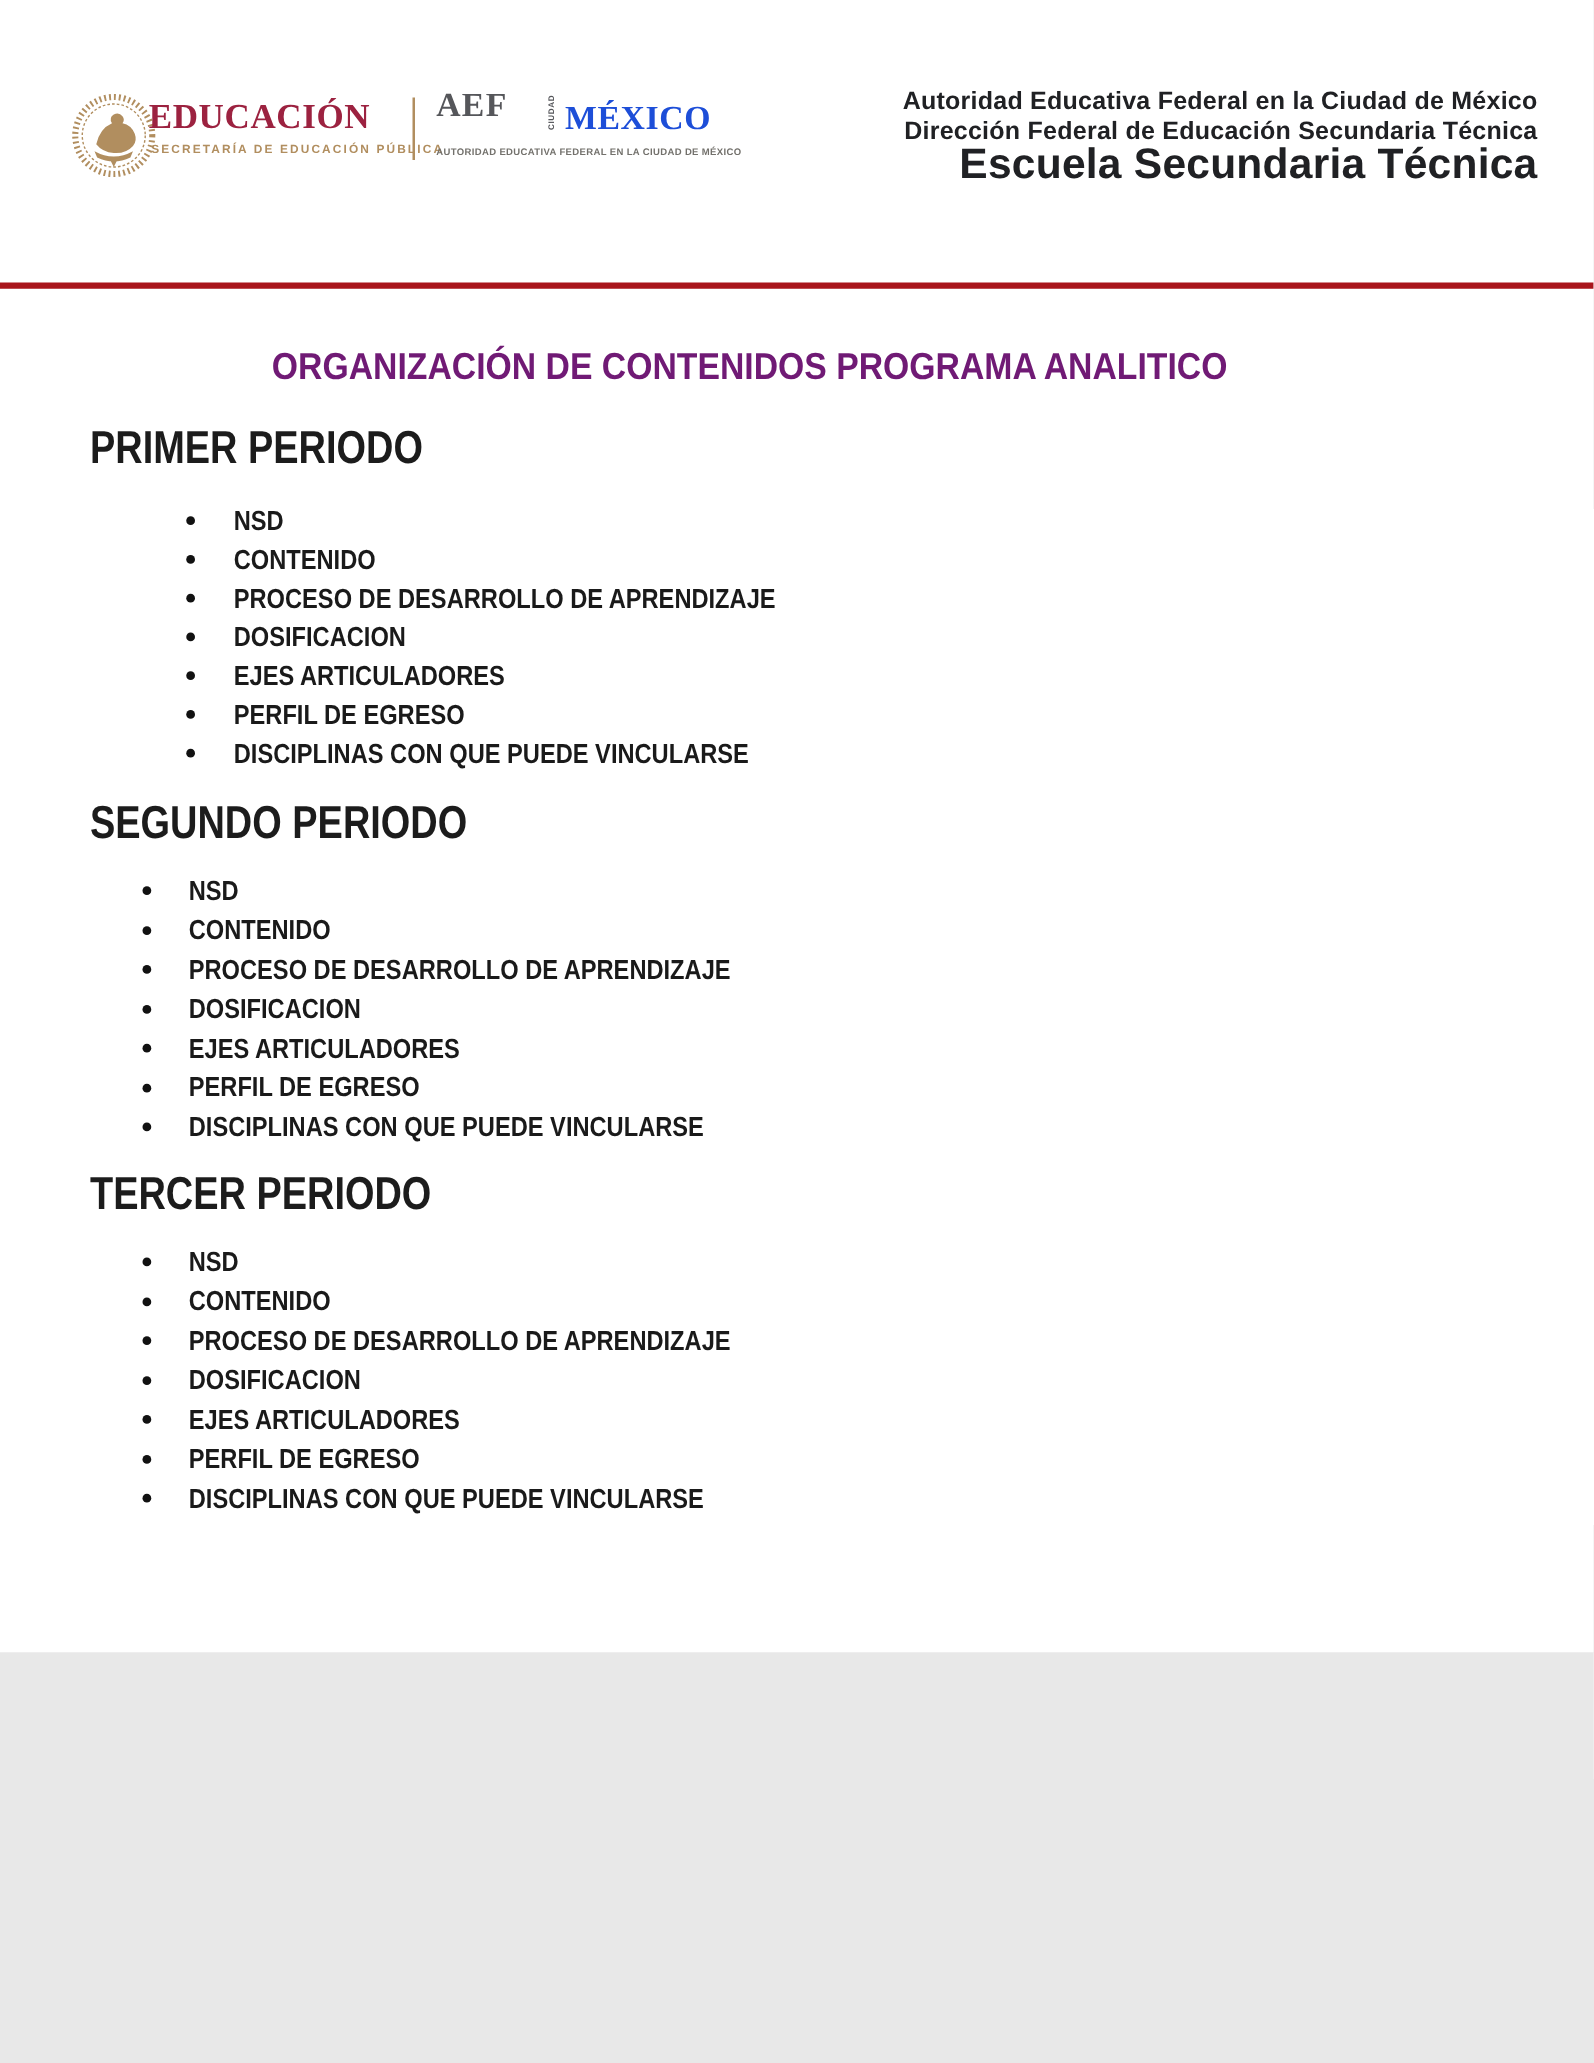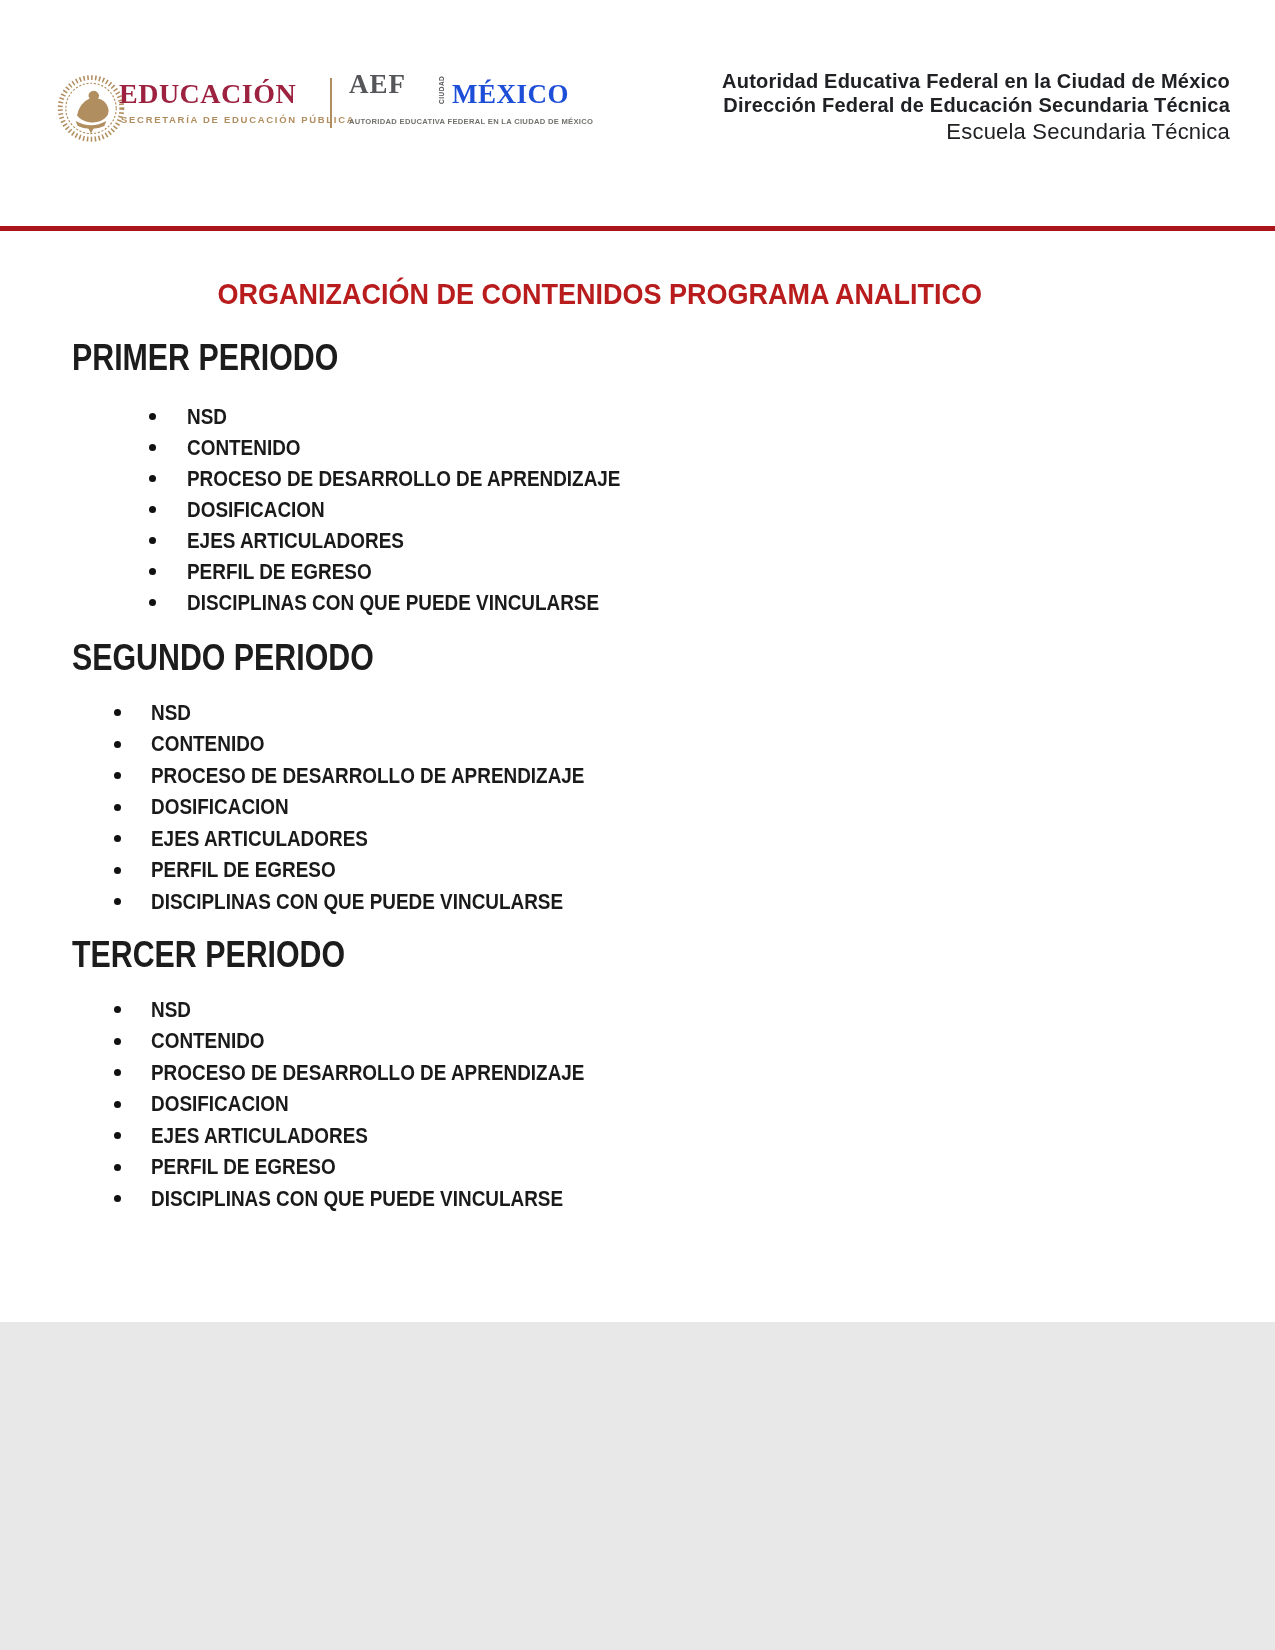--- a/index.html
+++ b/index.html
@@ -42,27 +42,27 @@
   .aef-tagline{
     position:absolute;left:349px;top:117px;
     font-size:7.6px;font-weight:bold;letter-spacing:.3px;
     color:#73716c;white-space:nowrap;
   }
   .hdr-right{
     position:absolute;top:69px;right:45px;width:640px;
     text-align:right;color:#202124;
   }
   .hdr-line{font-size:20px;line-height:24px;font-weight:bold;letter-spacing:.2px;}
-  .hdr-line-big{font-size:22px;line-height:29px;font-weight:normal;letter-spacing:.2px;}
+  .hdr-line-big{font-size:34px;line-height:29px;font-weight:bold;letter-spacing:.2px;}
   
   .red-rule{position:absolute;left:0;top:226px;width:1275px;height:5px;background:#a9151b;}
   
   .doc-title{
     position:absolute;left:0;top:277px;width:1200px;
-    text-align:center;color:#b91c1c;
+    text-align:center;color:#701a75;
   }
   .doc-title > span{
     display:inline-block;font-size:30px;font-weight:bold;
     transform:scaleX(.90);transform-origin:50% 50%;white-space:nowrap;
   }
   .sec-heading{
     position:absolute;left:72px;color:#1c1c1c;
     font-size:37px;line-height:37px;font-weight:bold;white-space:nowrap;
     transform:scaleX(.82);transform-origin:0 50%;
   }

